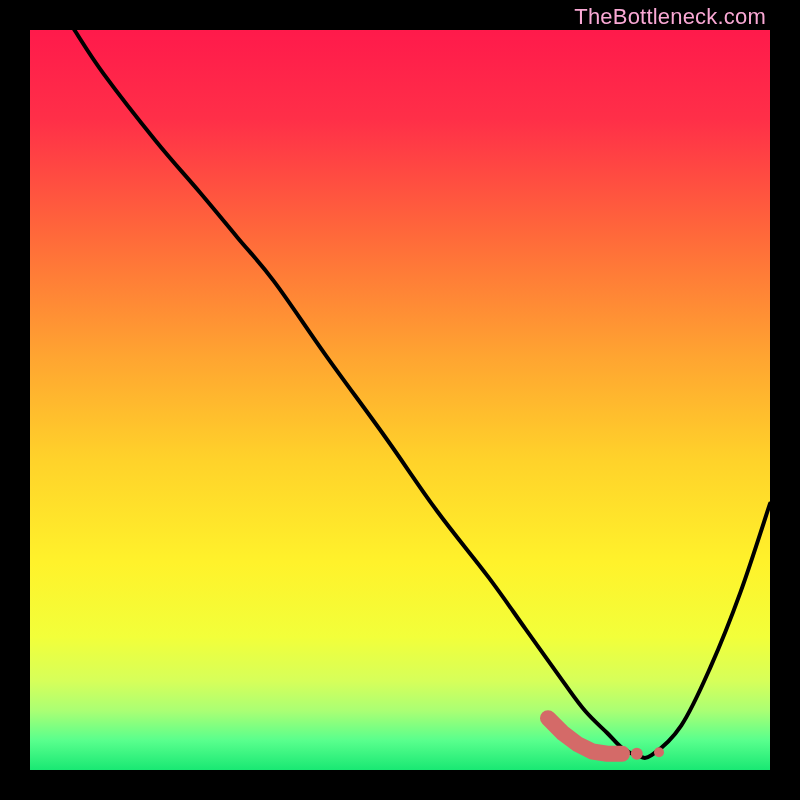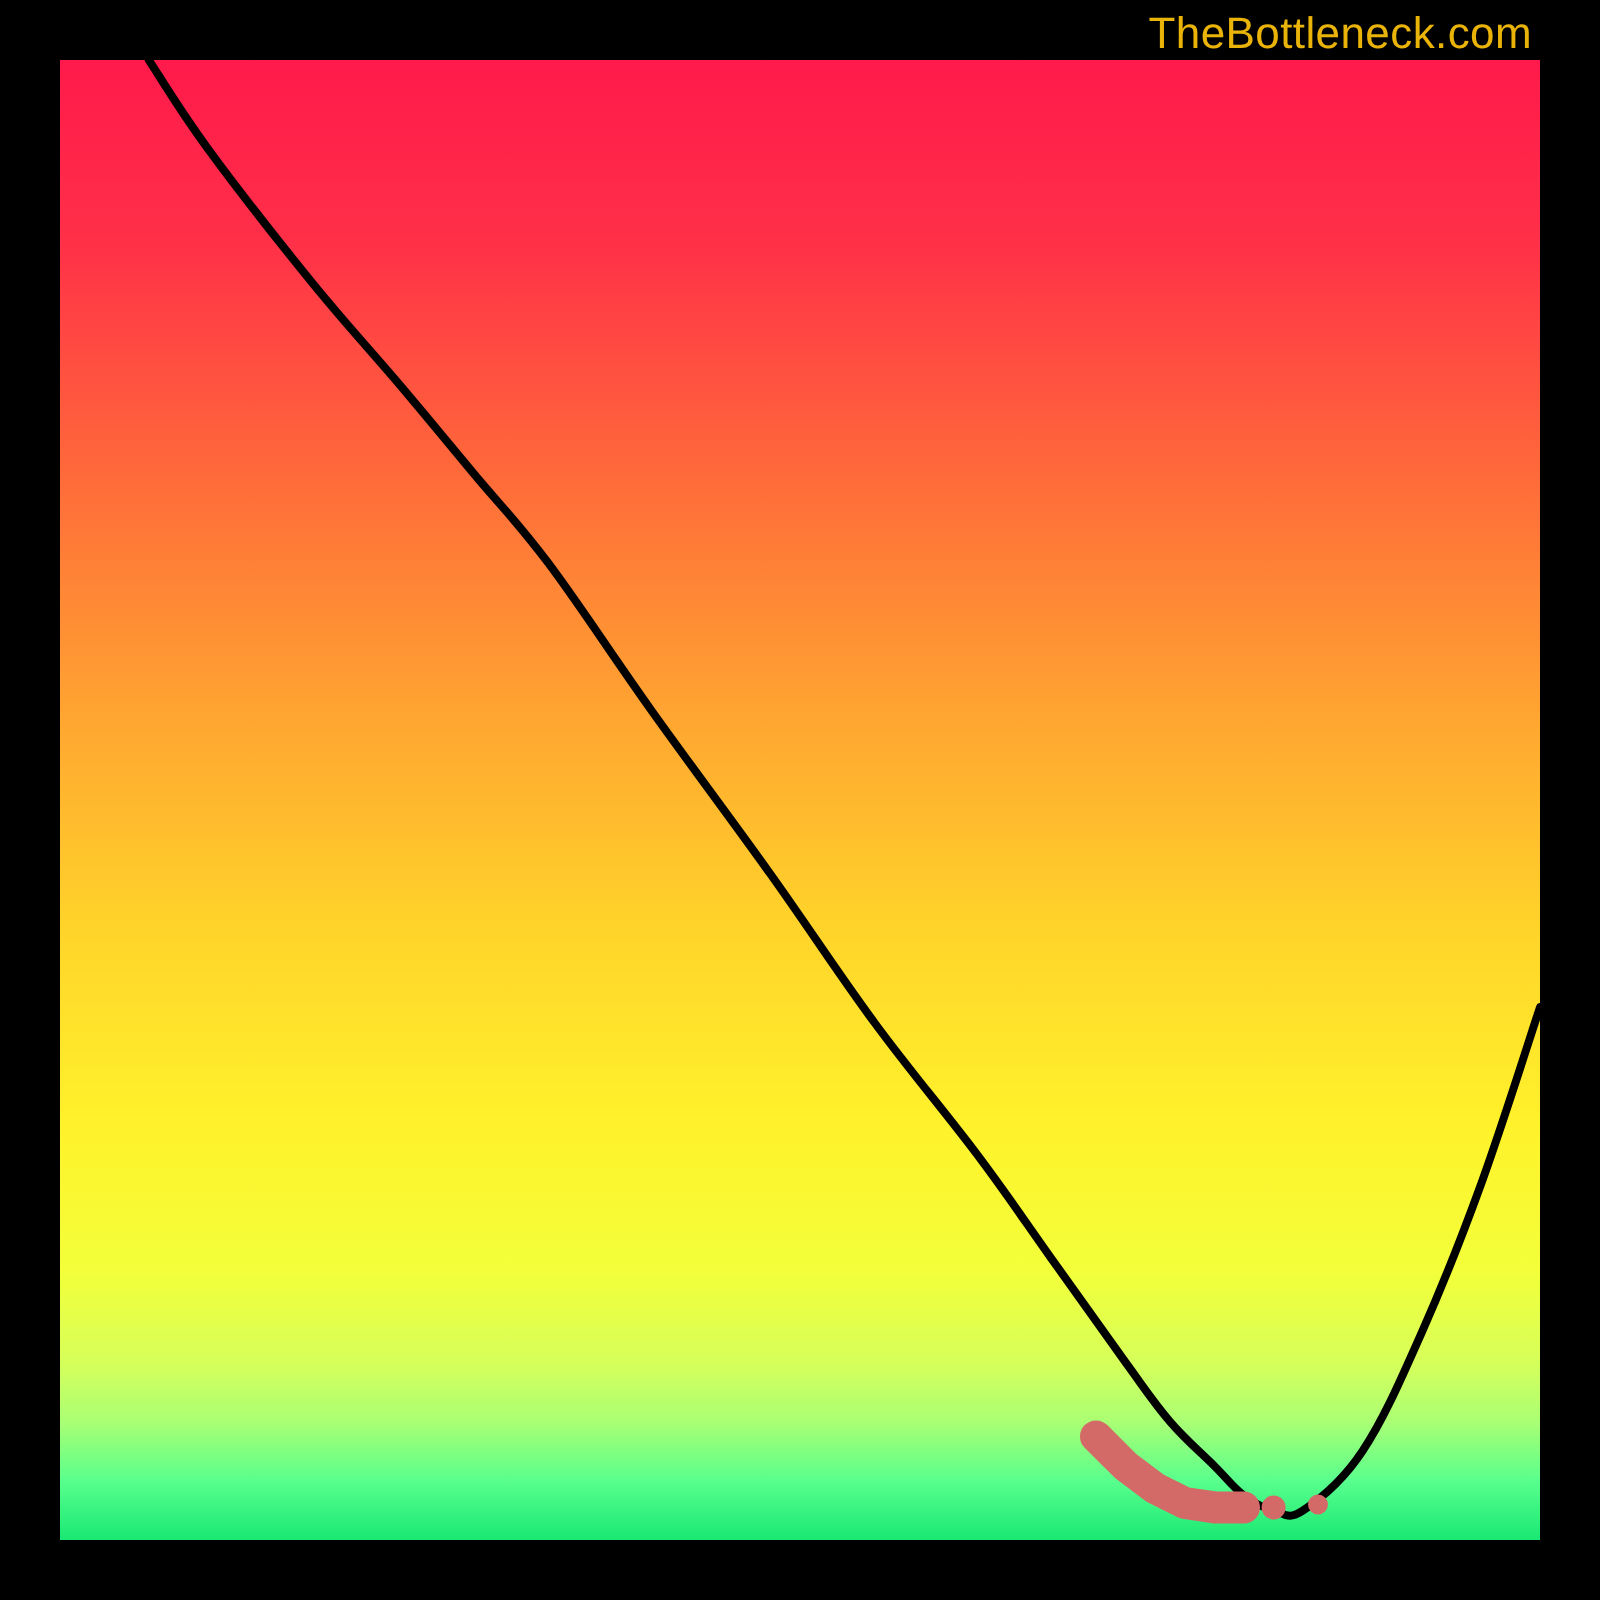--- a/index.html
+++ b/index.html
@@ -29,21 +29,21 @@
   }
   
   .gradient {
     position: absolute;
     inset: 0;
   }
   .watermark {
     position: absolute;
     top: 4px;
     right: 34px;
-    color: #eab308;
+    color: #f9a8d4;
     font-size: 22px;
     letter-spacing: 0.2px;
     font-weight: 500;
   }
   svg.curve {
     position: absolute;
     inset: 0;
   }
 </style>
 </head>

